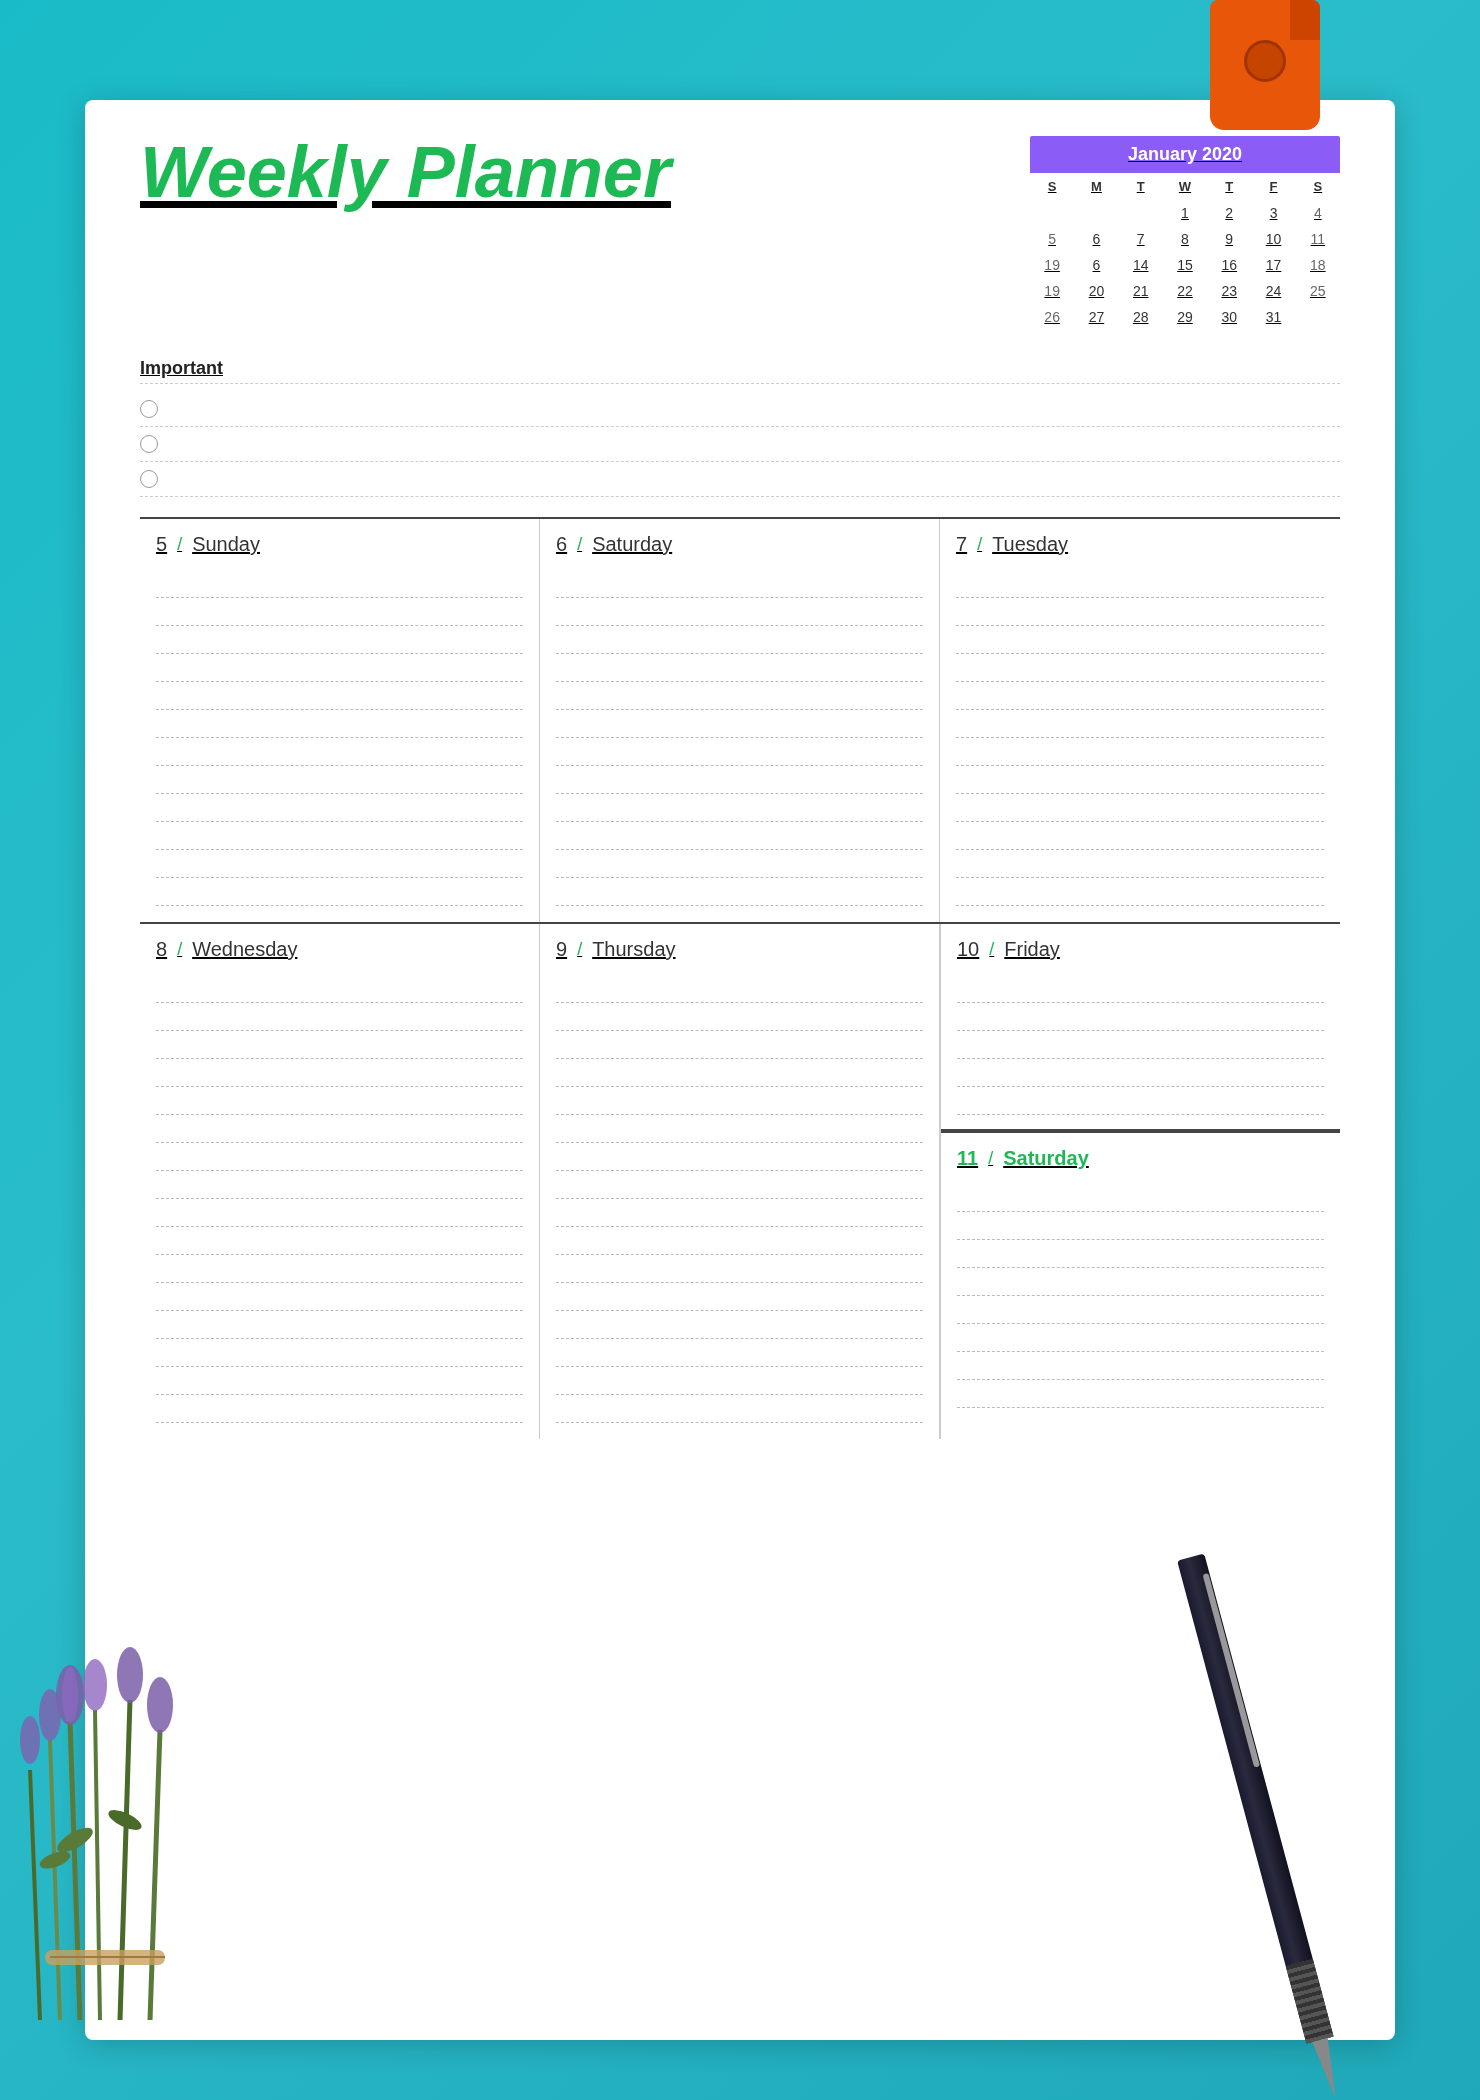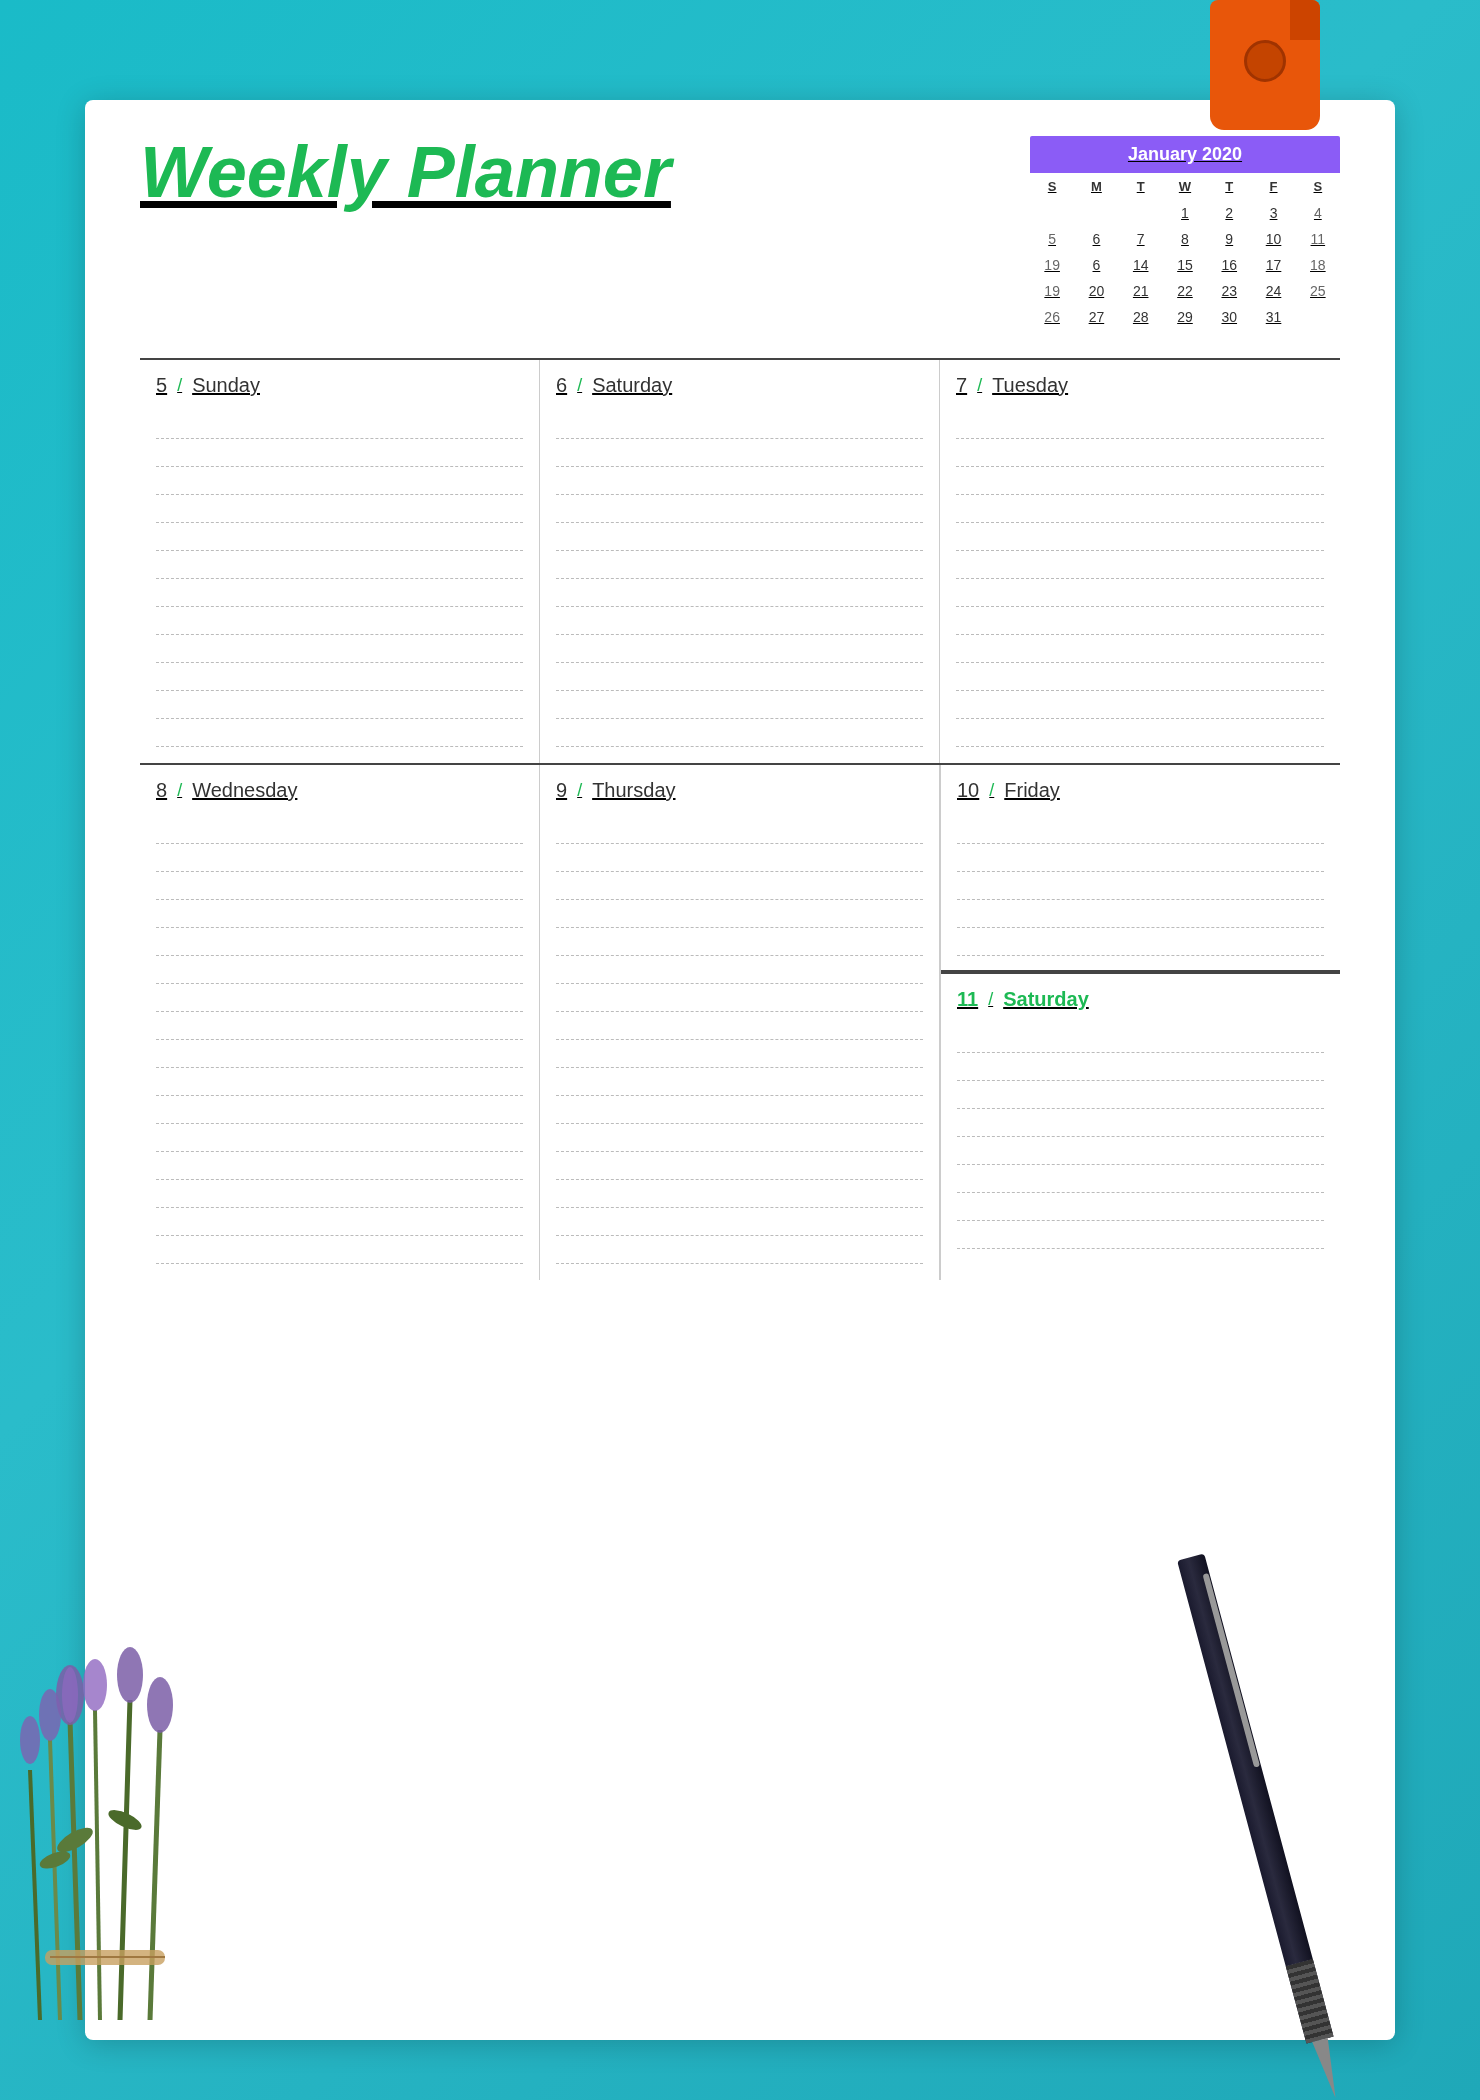--- a/index.html
+++ b/index.html
@@ -399,20 +399,32 @@
               <td>29</td>
               <td>30</td>
               <td>31</td>
               <td class="weekend"></td>
             </tr>
           </tbody>
       </table>
     </div>
   </div>
 
+  <div class="important-section">
+    <div class="important-label">Important</div>
+    <div class="todo-item">
+      <div class="todo-circle"></div>
+    </div>
+    <div class="todo-item">
+      <div class="todo-circle"></div>
+    </div>
+    <div class="todo-item">
+      <div class="todo-circle"></div>
+    </div>
+  </div>
 
   <div class="week-row">
     <div class="wday">
       <div class="day-header">
         <span class="day-num">5</span>
         <span class="day-slash">/</span>
         <span class="day-name">Sunday</span>
       </div>
       <div class="day-lines" id="sunday-lines">
           <div class="day-line"></div>

